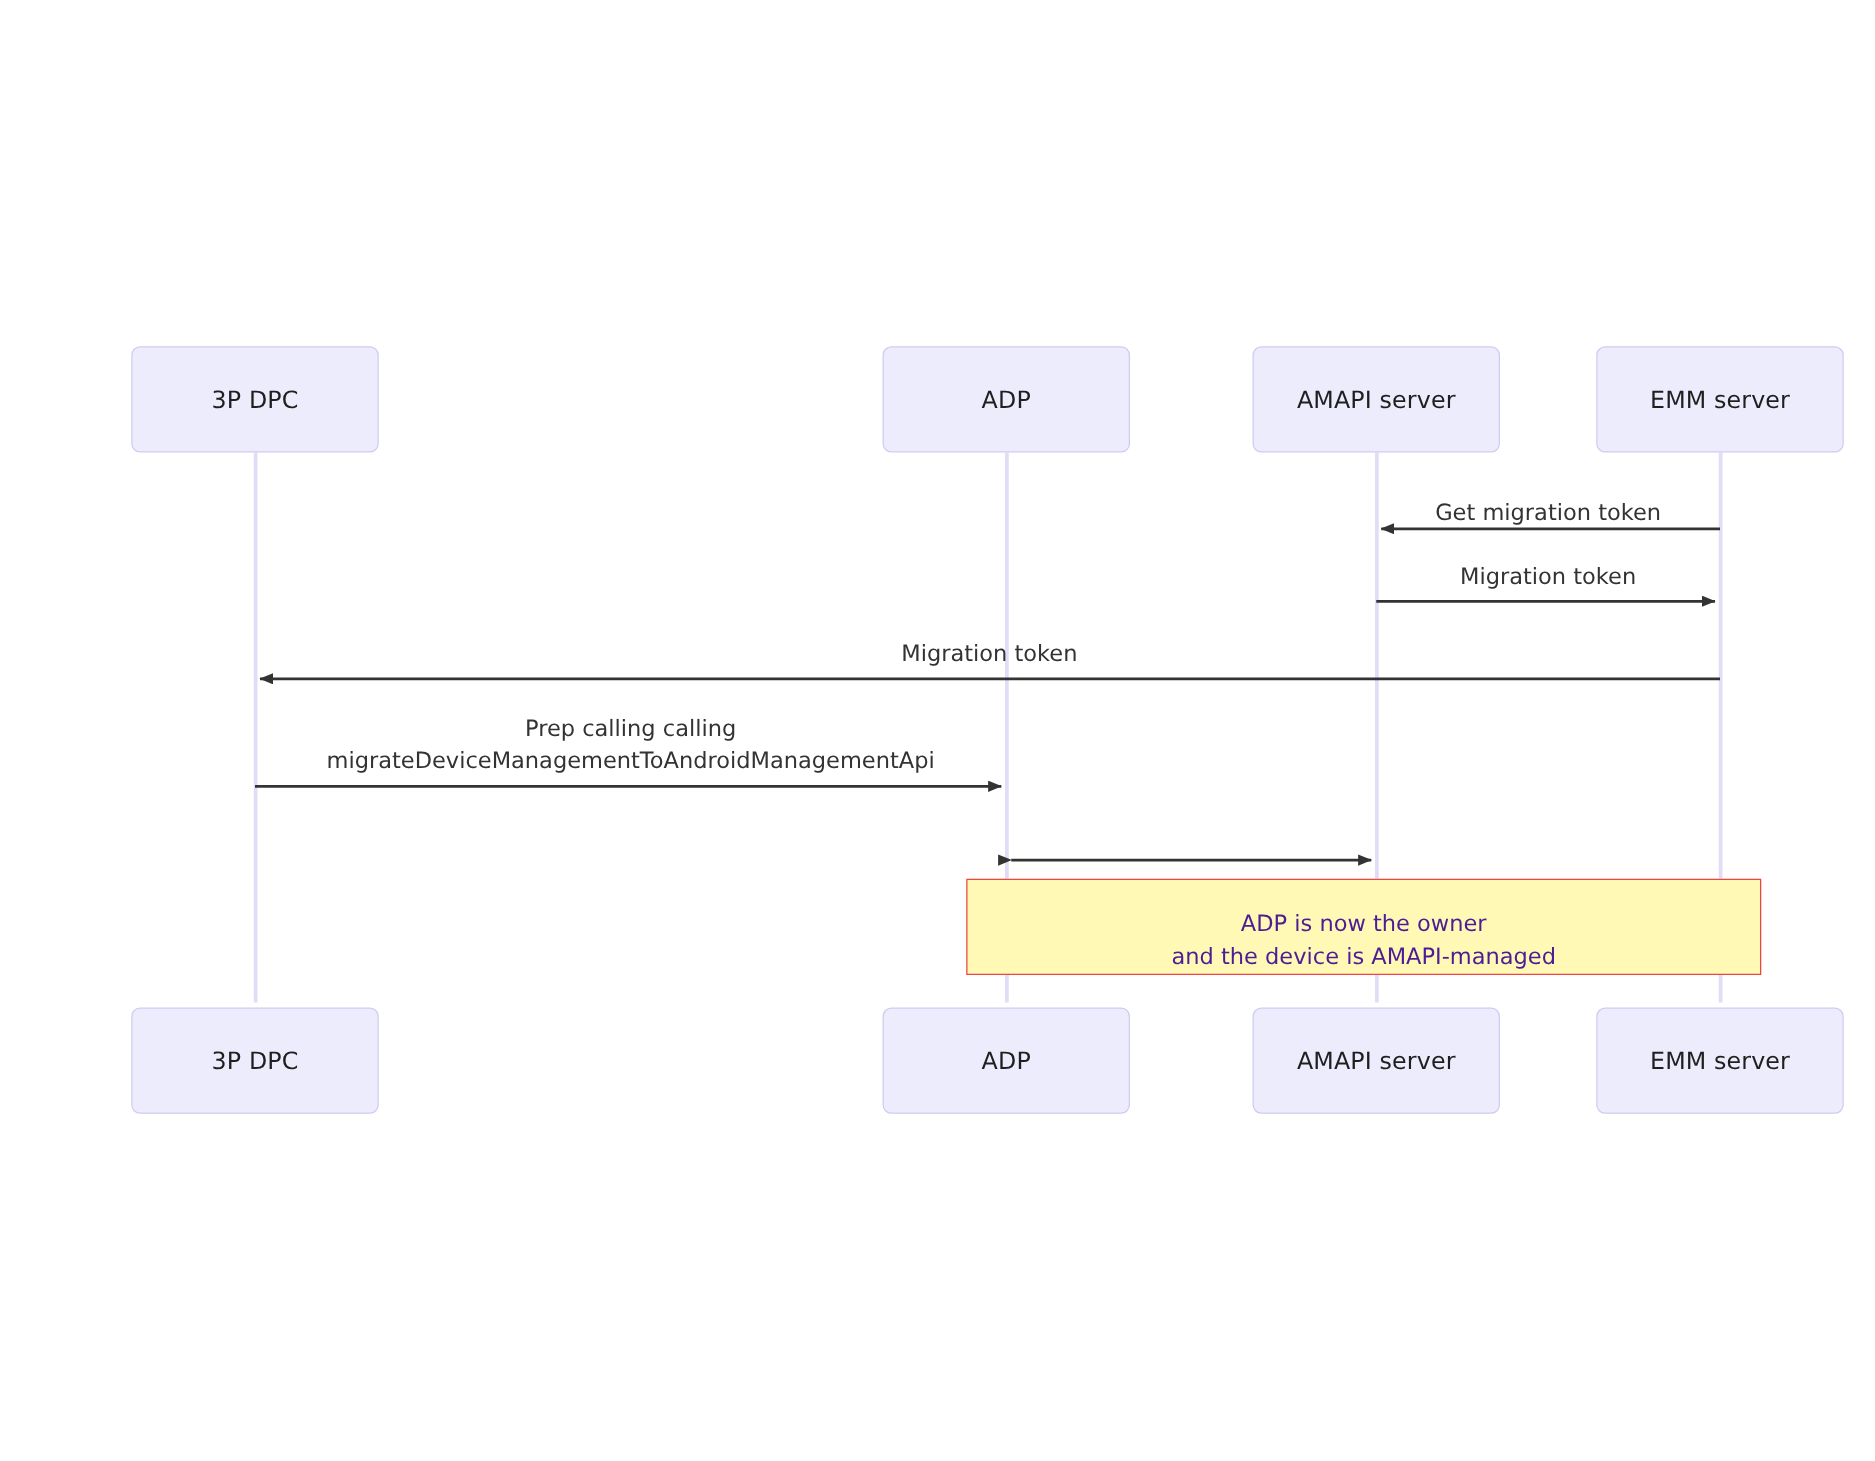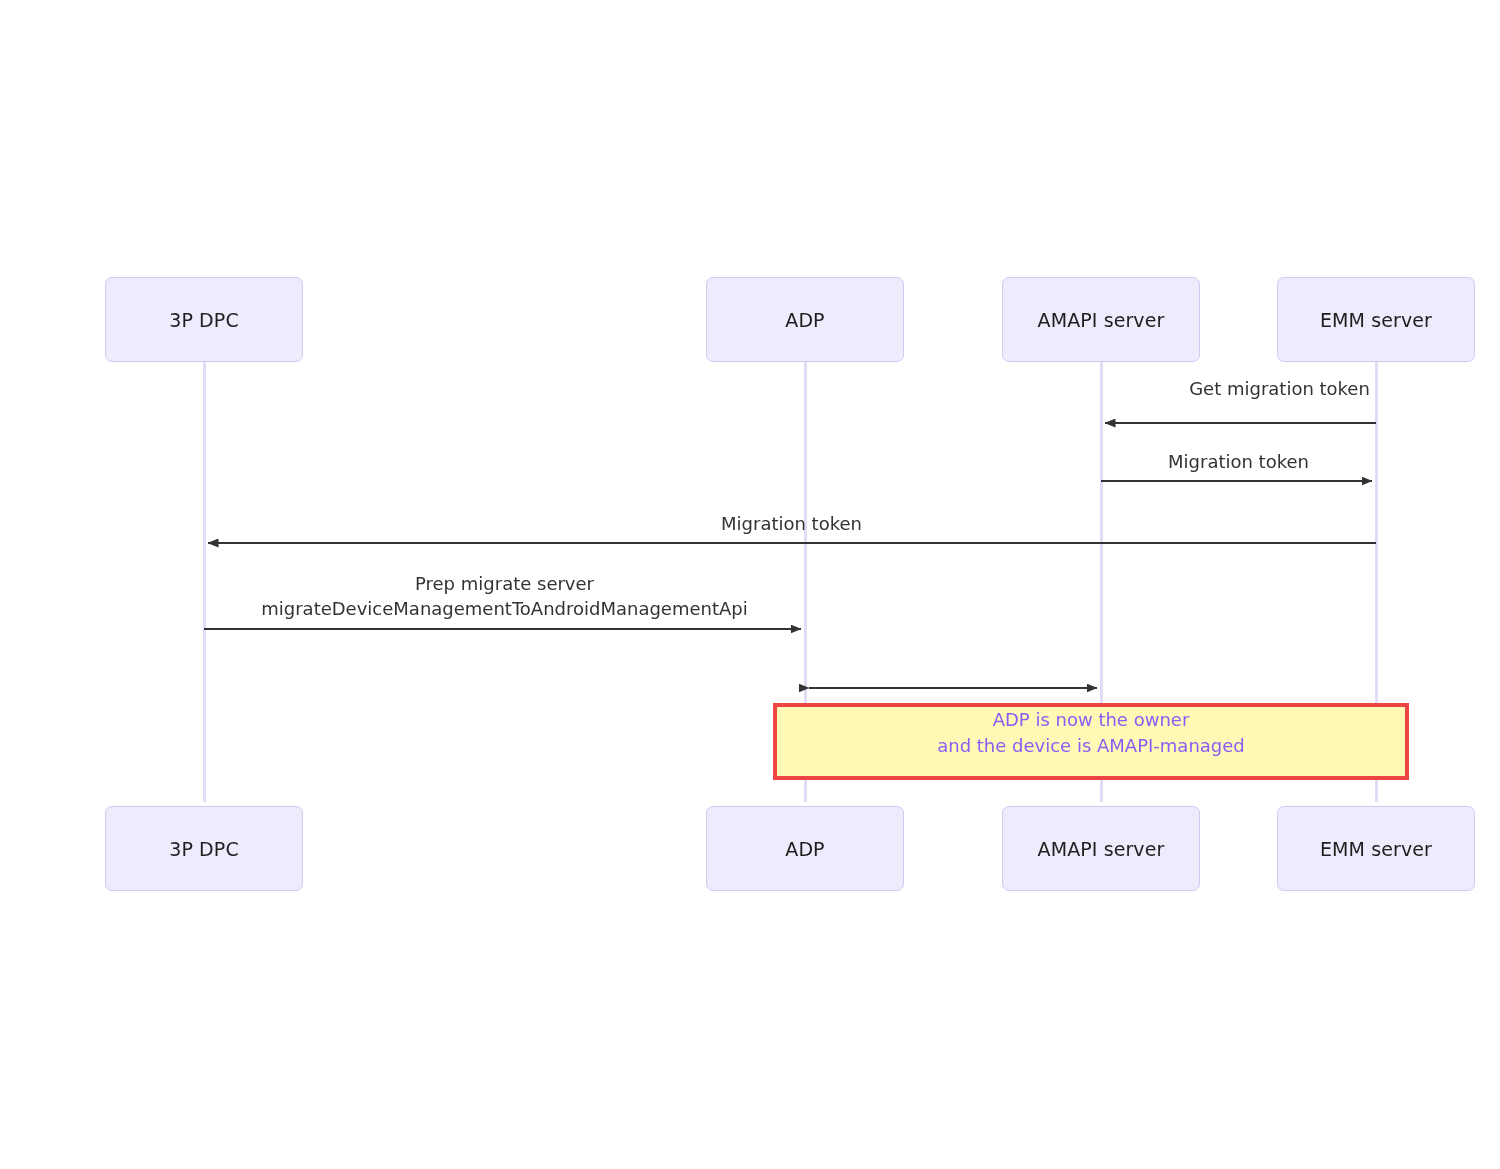--- a/index.html
+++ b/index.html
@@ -44,28 +44,28 @@
     color: #333333;
     text-align: center;
     white-space: pre;
     line-height: 25px;
     background: transparent;
   }
   .note {
     position: absolute;
     box-sizing: border-box;
     background: #fff9b5;
-    border: 4px solid #ef4444;
+    border: 1px solid #ef4444;
     display: flex;
-    align-items: flex-start;
+    align-items: flex-end;
     justify-content: center;
     text-align: center;
     font-size: 18px;
     line-height: 26px;
-    color: #8b5cf6;
+    color: #4c1d95;
     white-space: pre;
   }
   svg.arrows {
     position: absolute;
     left: 0;
     top: 0;
     width: 1500px;
     height: 1169px;
     pointer-events: none;
   }
@@ -125,27 +125,27 @@
 
     <line class="arrow-line" x1="1061" y1="481" x2="1332" y2="481" marker-end="url(#ah-right)"></line>
 
     <line class="arrow-line" x1="1336" y1="543" x2="168" y2="543" marker-end="url(#ah-left)"></line>
 
     <line class="arrow-line" x1="164" y1="629" x2="761" y2="629" marker-end="url(#ah-right)"></line>
 
     <line class="arrow-line" x1="769" y1="688" x2="1057" y2="688" marker-start="url(#ah-left)" marker-end="url(#ah-right)"></line>
   </svg>
 
-  <div class="msg-label" style="left:1061px; top:376px; width:275px;padding-left:41px;">Get migration token</div>
+  <div class="msg-label" style="left:1061px; top:398px; width:275px;">Get migration token</div>
 
   <div class="msg-label" style="left:1061px; top:449px; width:275px;">Migration token</div>
 
   <div class="msg-label" style="left:614px; top:511px; width:275px;">Migration token</div>
 
-  <div class="msg-label" style="left:164px; top:571px; width:601px;">Prep migrate server
+  <div class="msg-label" style="left:164px; top:571px; width:601px;">Prep calling calling
 migrateDeviceManagementToAndroidManagementApi</div>
 
 
   <div class="note" style="left:733px; top:703px; width:636px; height:77px;">
     <span>ADP is now the owner
 and the device is AMAPI-managed</span>
   </div>
 
 </div>
 

